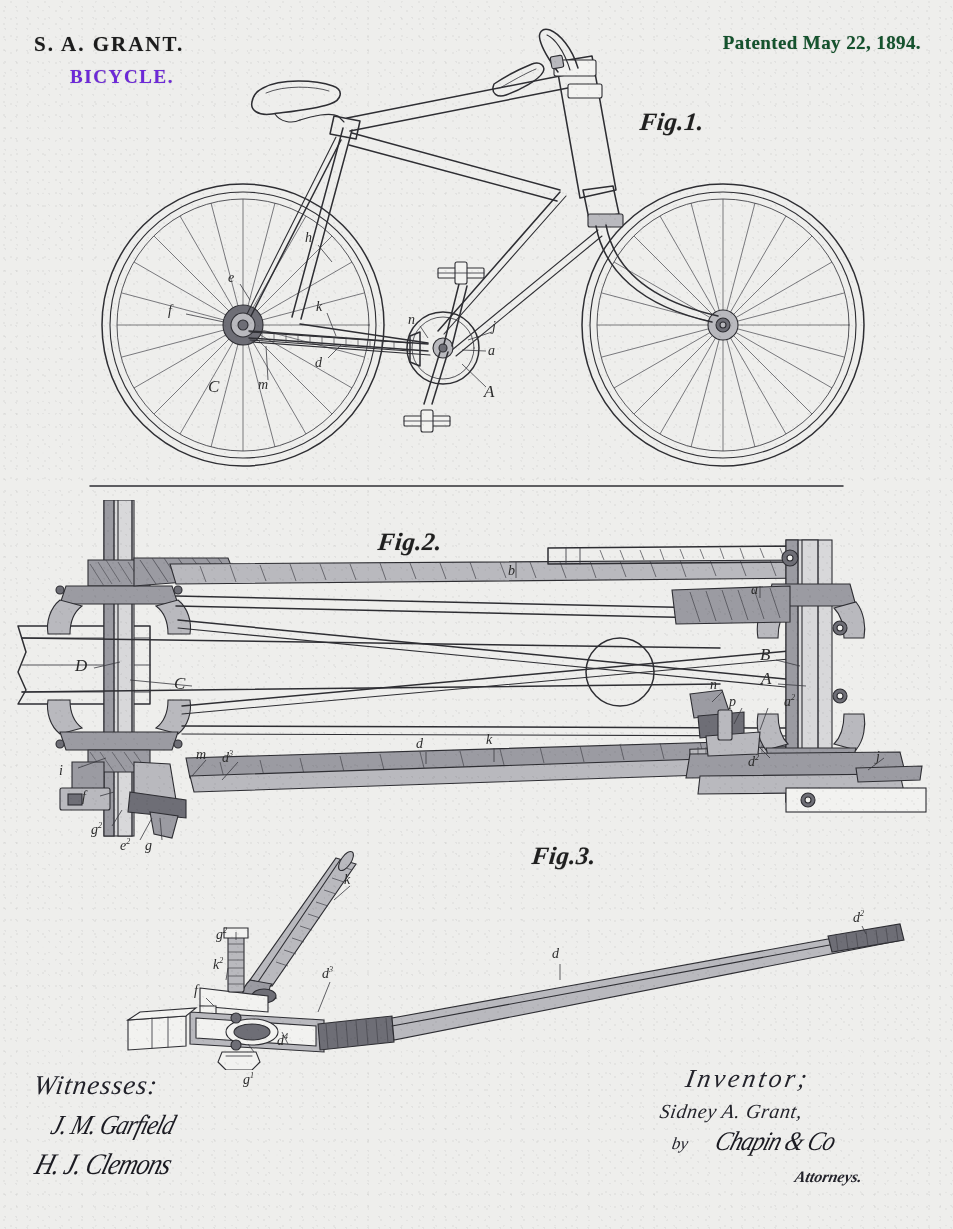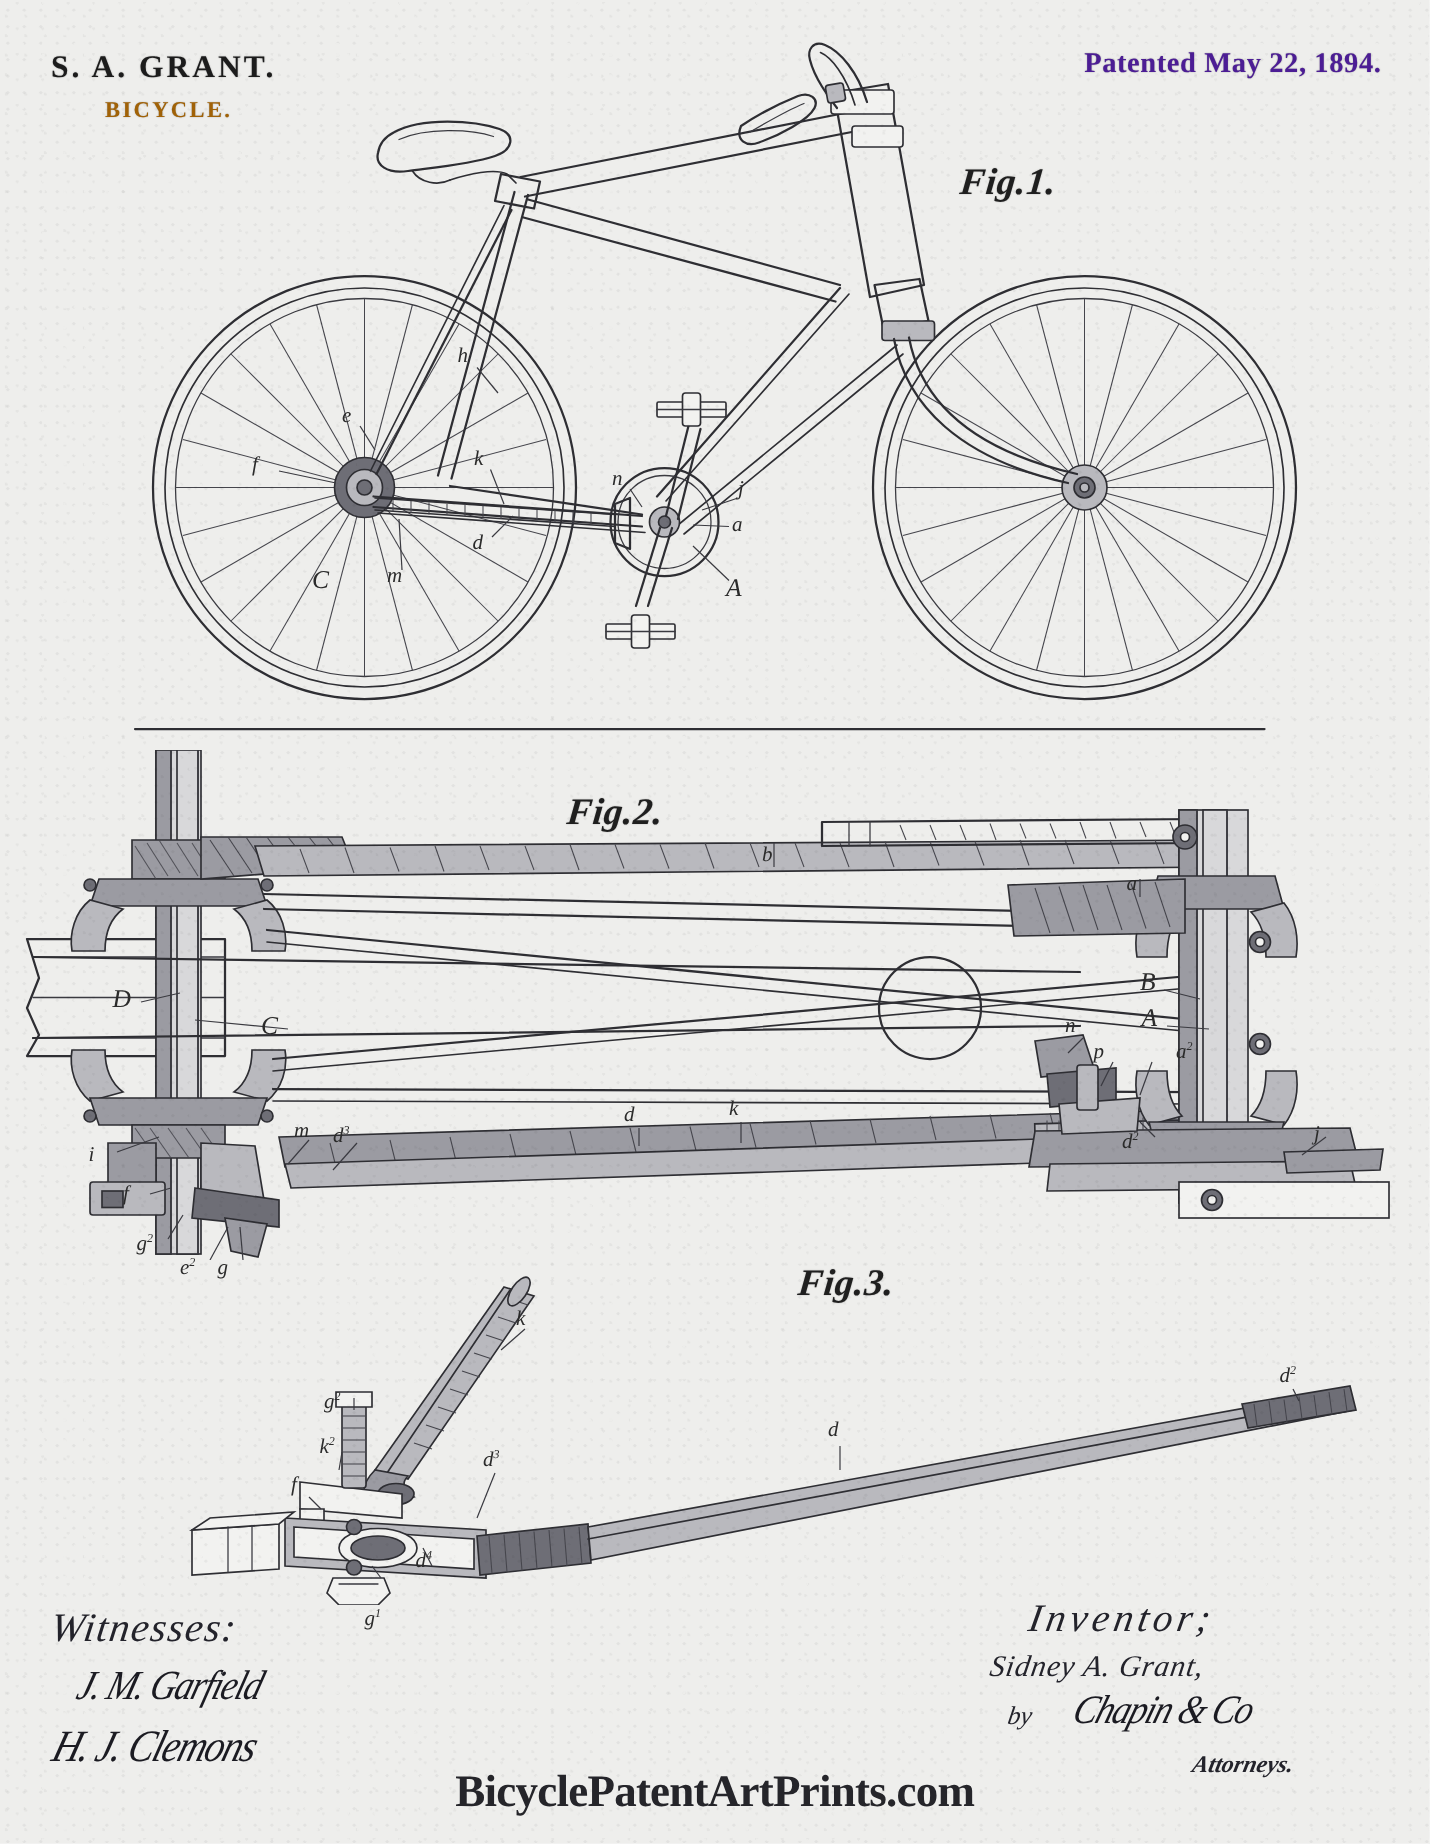--- a/index.html
+++ b/index.html
@@ -32,30 +32,30 @@
     position:absolute;left:34px;top:32px;
     font-family:"Liberation Serif",serif;
     font-weight:bold;font-size:21px;letter-spacing:2.0px;
     color:#1c1c1c;
     text-shadow:0 0 1px rgba(0,0,0,.35);
     white-space:nowrap;
   }
   .hdr-sub{
     position:absolute;left:70px;top:66px;
     font-family:"Liberation Serif",serif;
-    font-weight:bold;font-size:15px;letter-spacing:1.6px;
-    color:#a16207;
+    font-weight:bold;font-size:19px;letter-spacing:1.6px;
+    color:#6d28d9;
     text-shadow:0 0 1px rgba(0,0,0,.3);
     white-space:nowrap;
   }
   .hdr-date{
     position:absolute;right:32px;top:32px;
     font-family:"Liberation Serif",serif;
     font-weight:bold;font-size:19px;letter-spacing:.4px;
-    color:#4c1d95;
+    color:#14532d;
     text-shadow:0 0 1px rgba(0,0,0,.35);
     white-space:nowrap;
   }
 
   .figlabel{
     position:absolute;
     font-family:"Liberation Serif",serif;
     font-style:italic;font-weight:bold;
     font-size:25px;letter-spacing:.5px;
     color:#1f1f1f;
@@ -706,17 +706,16 @@
   <div class="script wit-head">Witnesses:</div>
   <div class="sig sig1">J. M. Garfield</div>
   <div class="sig sig2">H. J. Clemons</div>
 
   <div class="script inv-head">Inventor;</div>
   <div class="script inv-name">Sidney A. Grant,</div>
   <div class="script inv-by">by</div>
   <div class="sig sig3">Chapin &amp; Co</div>
   <div class="script atty">Attorneys.</div>
 
-  <div class="watermark">BicyclePatentArtPrints.com</div>
 
 </div>
 
 <div id="paper-grain"></div>
 
 </body></html>

